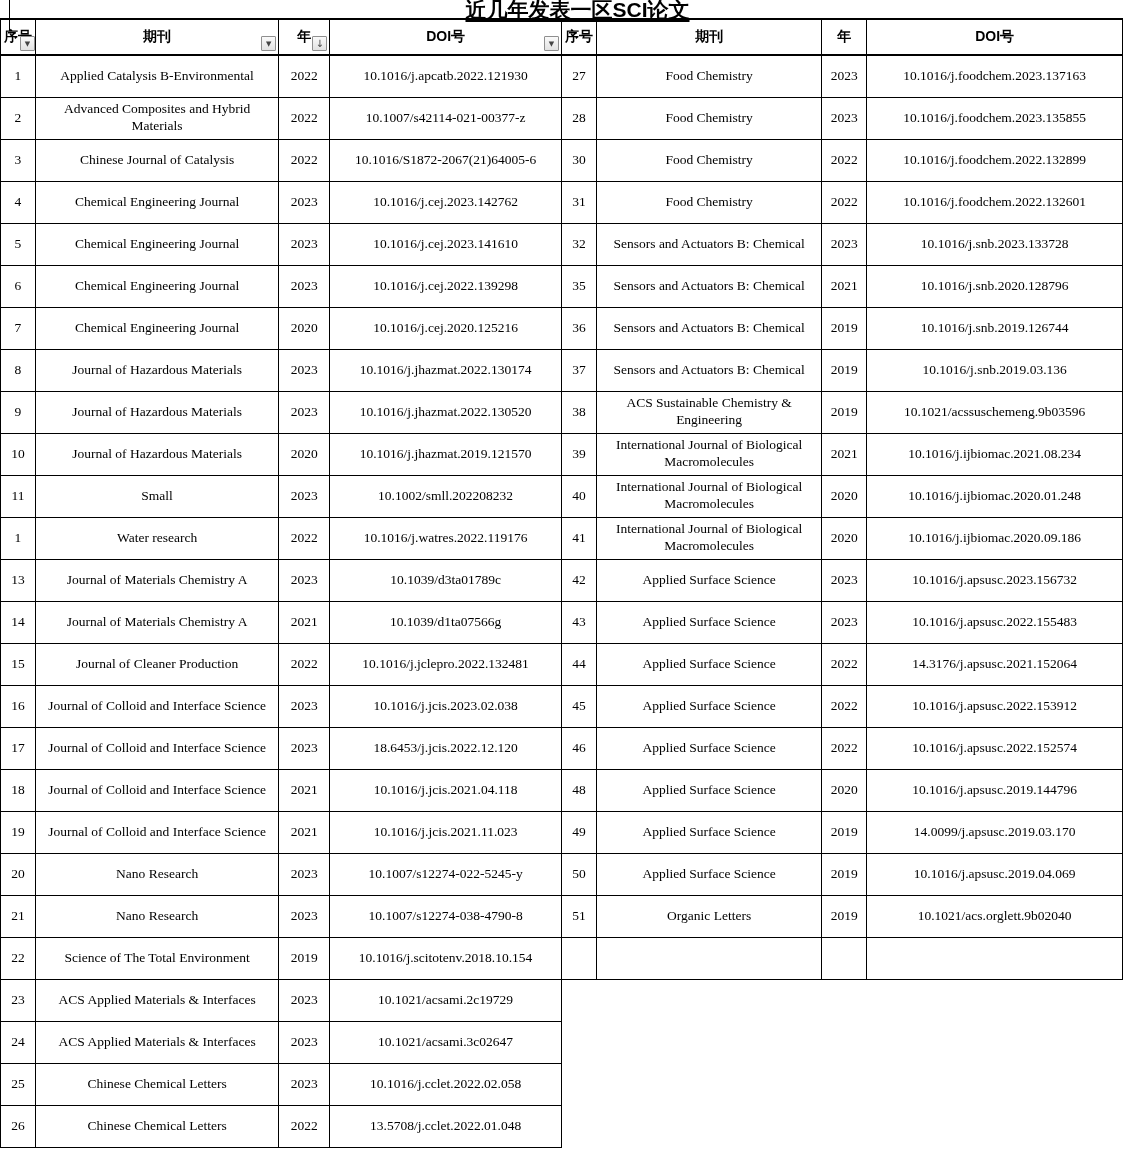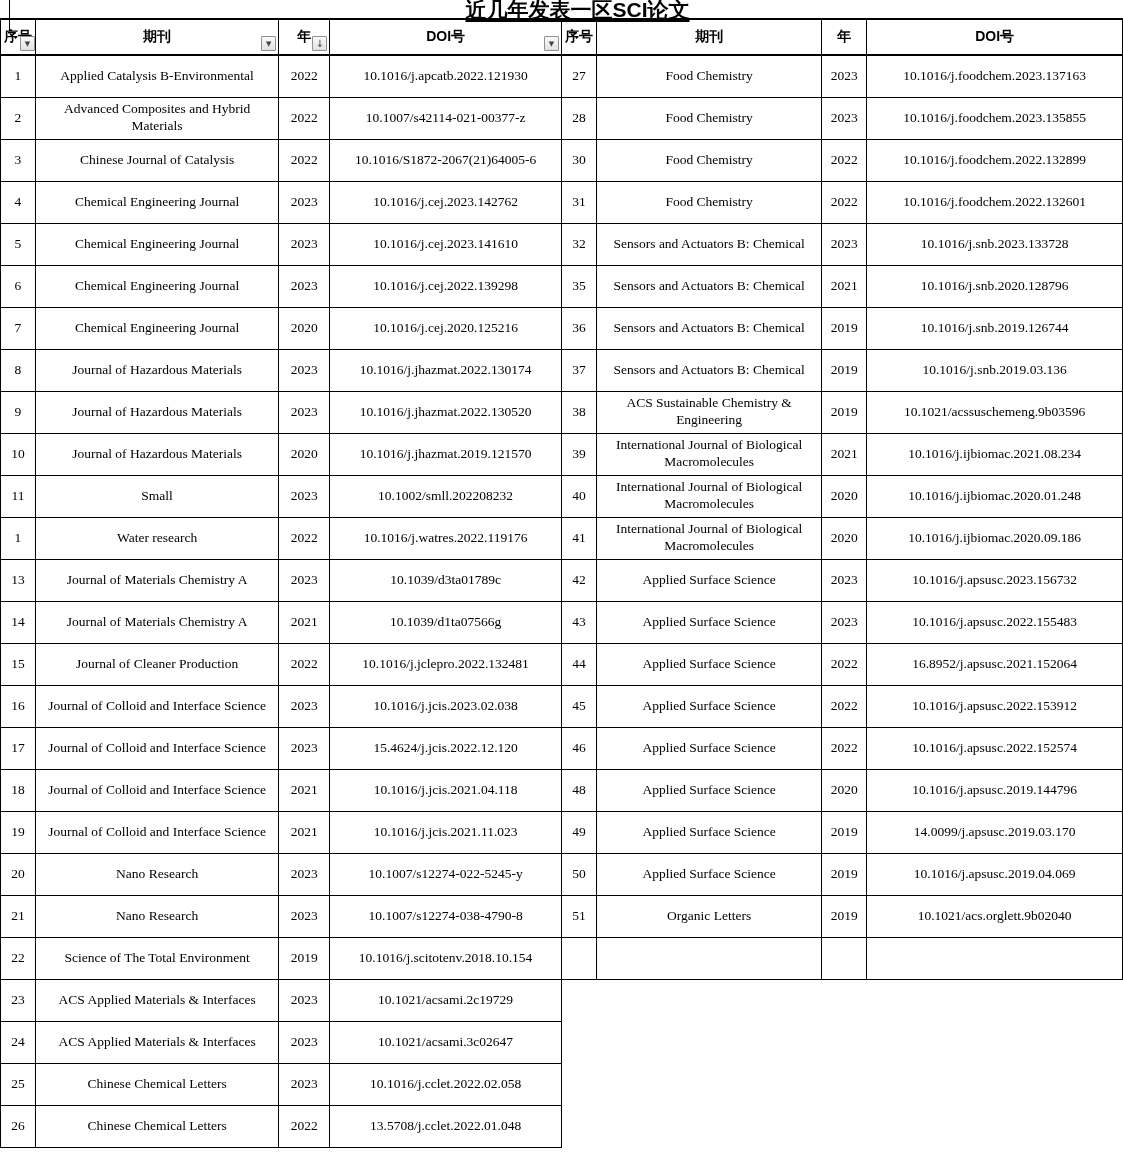--- a/index.html
+++ b/index.html
@@ -206,21 +206,21 @@
           <tr>
             <td>16</td>
             <td>Journal of Colloid and Interface Science</td>
             <td>2023</td>
             <td>10.1016/j.jcis.2023.02.038</td>
           </tr>
           <tr>
             <td>17</td>
             <td>Journal of Colloid and Interface Science</td>
             <td>2023</td>
-            <td>15.4624/j.jcis.2022.12.120</td>
+            <td>18.6453/j.jcis.2022.12.120</td>
           </tr>
           <tr>
             <td>18</td>
             <td>Journal of Colloid and Interface Science</td>
             <td>2021</td>
             <td>10.1016/j.jcis.2021.04.118</td>
           </tr>
           <tr>
             <td>19</td>
             <td>Journal of Colloid and Interface Science</td>
@@ -377,21 +377,21 @@
           <tr>
             <td>43</td>
             <td>Applied Surface Science</td>
             <td>2023</td>
             <td>10.1016/j.apsusc.2022.155483</td>
           </tr>
           <tr>
             <td>44</td>
             <td>Applied Surface Science</td>
             <td>2022</td>
-            <td>16.8952/j.apsusc.2021.152064</td>
+            <td>14.3176/j.apsusc.2021.152064</td>
           </tr>
           <tr>
             <td>45</td>
             <td>Applied Surface Science</td>
             <td>2022</td>
             <td>10.1016/j.apsusc.2022.153912</td>
           </tr>
           <tr>
             <td>46</td>
             <td>Applied Surface Science</td>

